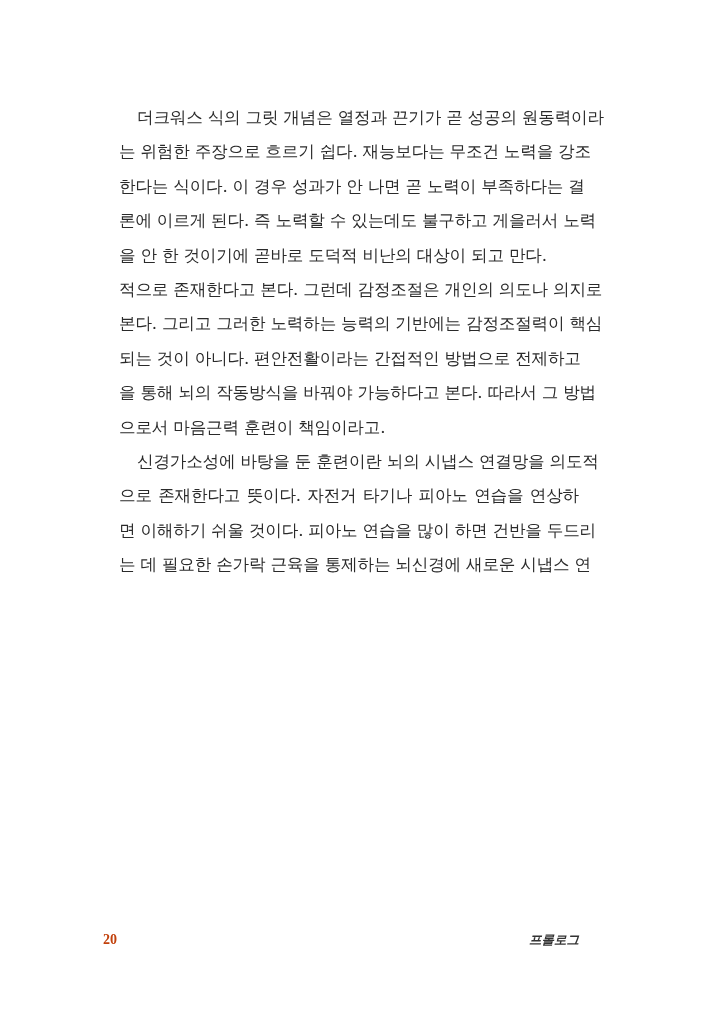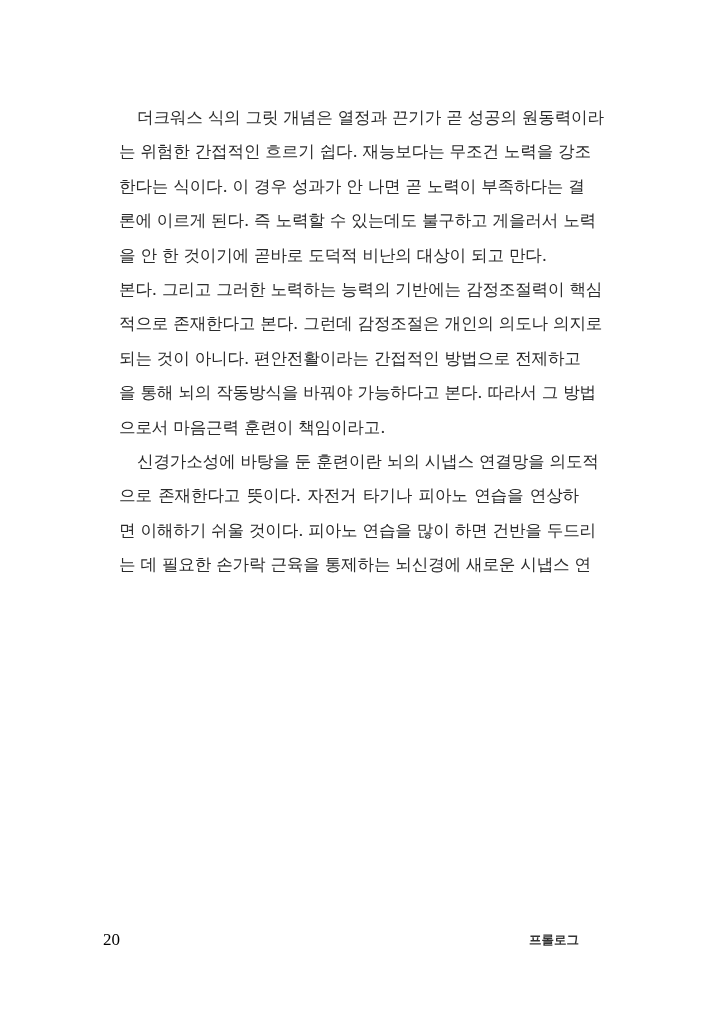--- a/index.html
+++ b/index.html
@@ -49,54 +49,55 @@
       left: 103px;
       top: 928px;
       width: 476px;
       height: 24px;
     }
     .page-number {
       position: absolute;
       left: 0;
       top: 0;
       font-family: "Liberation Serif", "DejaVu Serif", serif;
-      font-weight: normal;
-      font-size: 17px;
-      color: #000000;
+      font-weight: bold;
+      font-size: 14px;
+      color: #c2410c;
       line-height: 24px;
     }
     .running-title {
       position: absolute;
       right: 0;
       top: 0;
       font-family: "DejaVu Sans", "Liberation Sans", sans-serif;
       font-weight: bold;
       font-size: 12.5px;
       color: #333333;
       line-height: 24px;
+      font-style: italic;
     }
   </style>
 </head>
 <body>
 
 <div class="page">
   <div class="body-text">
 
     <div>
       <span class="line indent">더크워스 식의 그릿 개념은 열정과 끈기가 곧 성공의 원동력이라</span>
-      <span class="line">는 위험한 간접적인 흐르기 쉽다. 재능보다는 무조건 노력을 강조</span>
+      <span class="line">는 위험한 주장으로 흐르기 쉽다. 재능보다는 무조건 노력을 강조</span>
       <span class="line">한다는 식이다. 이 경우 성과가 안 나면 곧 노력이 부족하다는 결</span>
       <span class="line">론에 이르게 된다. 즉 노력할 수 있는데도 불구하고 게을러서 노력</span>
       <span class="line last">을 안 한 것이기에 곧바로 도덕적 비난의 대상이 되고 만다.</span>
     </div>
 
 
     <div>
+      <span class="line">적으로 존재한다고 본다. 그런데 감정조절은 개인의 의도나 의지로</span>
       <span class="line">본다. 그리고 그러한 노력하는 능력의 기반에는 감정조절력이 핵심</span>
-      <span class="line">적으로 존재한다고 본다. 그런데 감정조절은 개인의 의도나 의지로</span>
       <span class="line">되는 것이 아니다. 편안전활이라는 간접적인 방법으로 전제하고</span>
       <span class="line">을 통해 뇌의 작동방식을 바꿔야 가능하다고 본다. 따라서 그 방법</span>
       <span class="line last">으로서 마음근력 훈련이 책임이라고.</span>
     </div>
 
     <div>
       <span class="line indent">신경가소성에 바탕을 둔 훈련이란 뇌의 시냅스 연결망을 의도적</span>
       <span class="line">으로 존재한다고 뜻이다. 자전거 타기나 피아노 연습을 연상하</span>
       <span class="line">면 이해하기 쉬울 것이다. 피아노 연습을 많이 하면 건반을 두드리</span>
       <span class="line">는 데 필요한 손가락 근육을 통제하는 뇌신경에 새로운 시냅스 연</span>

